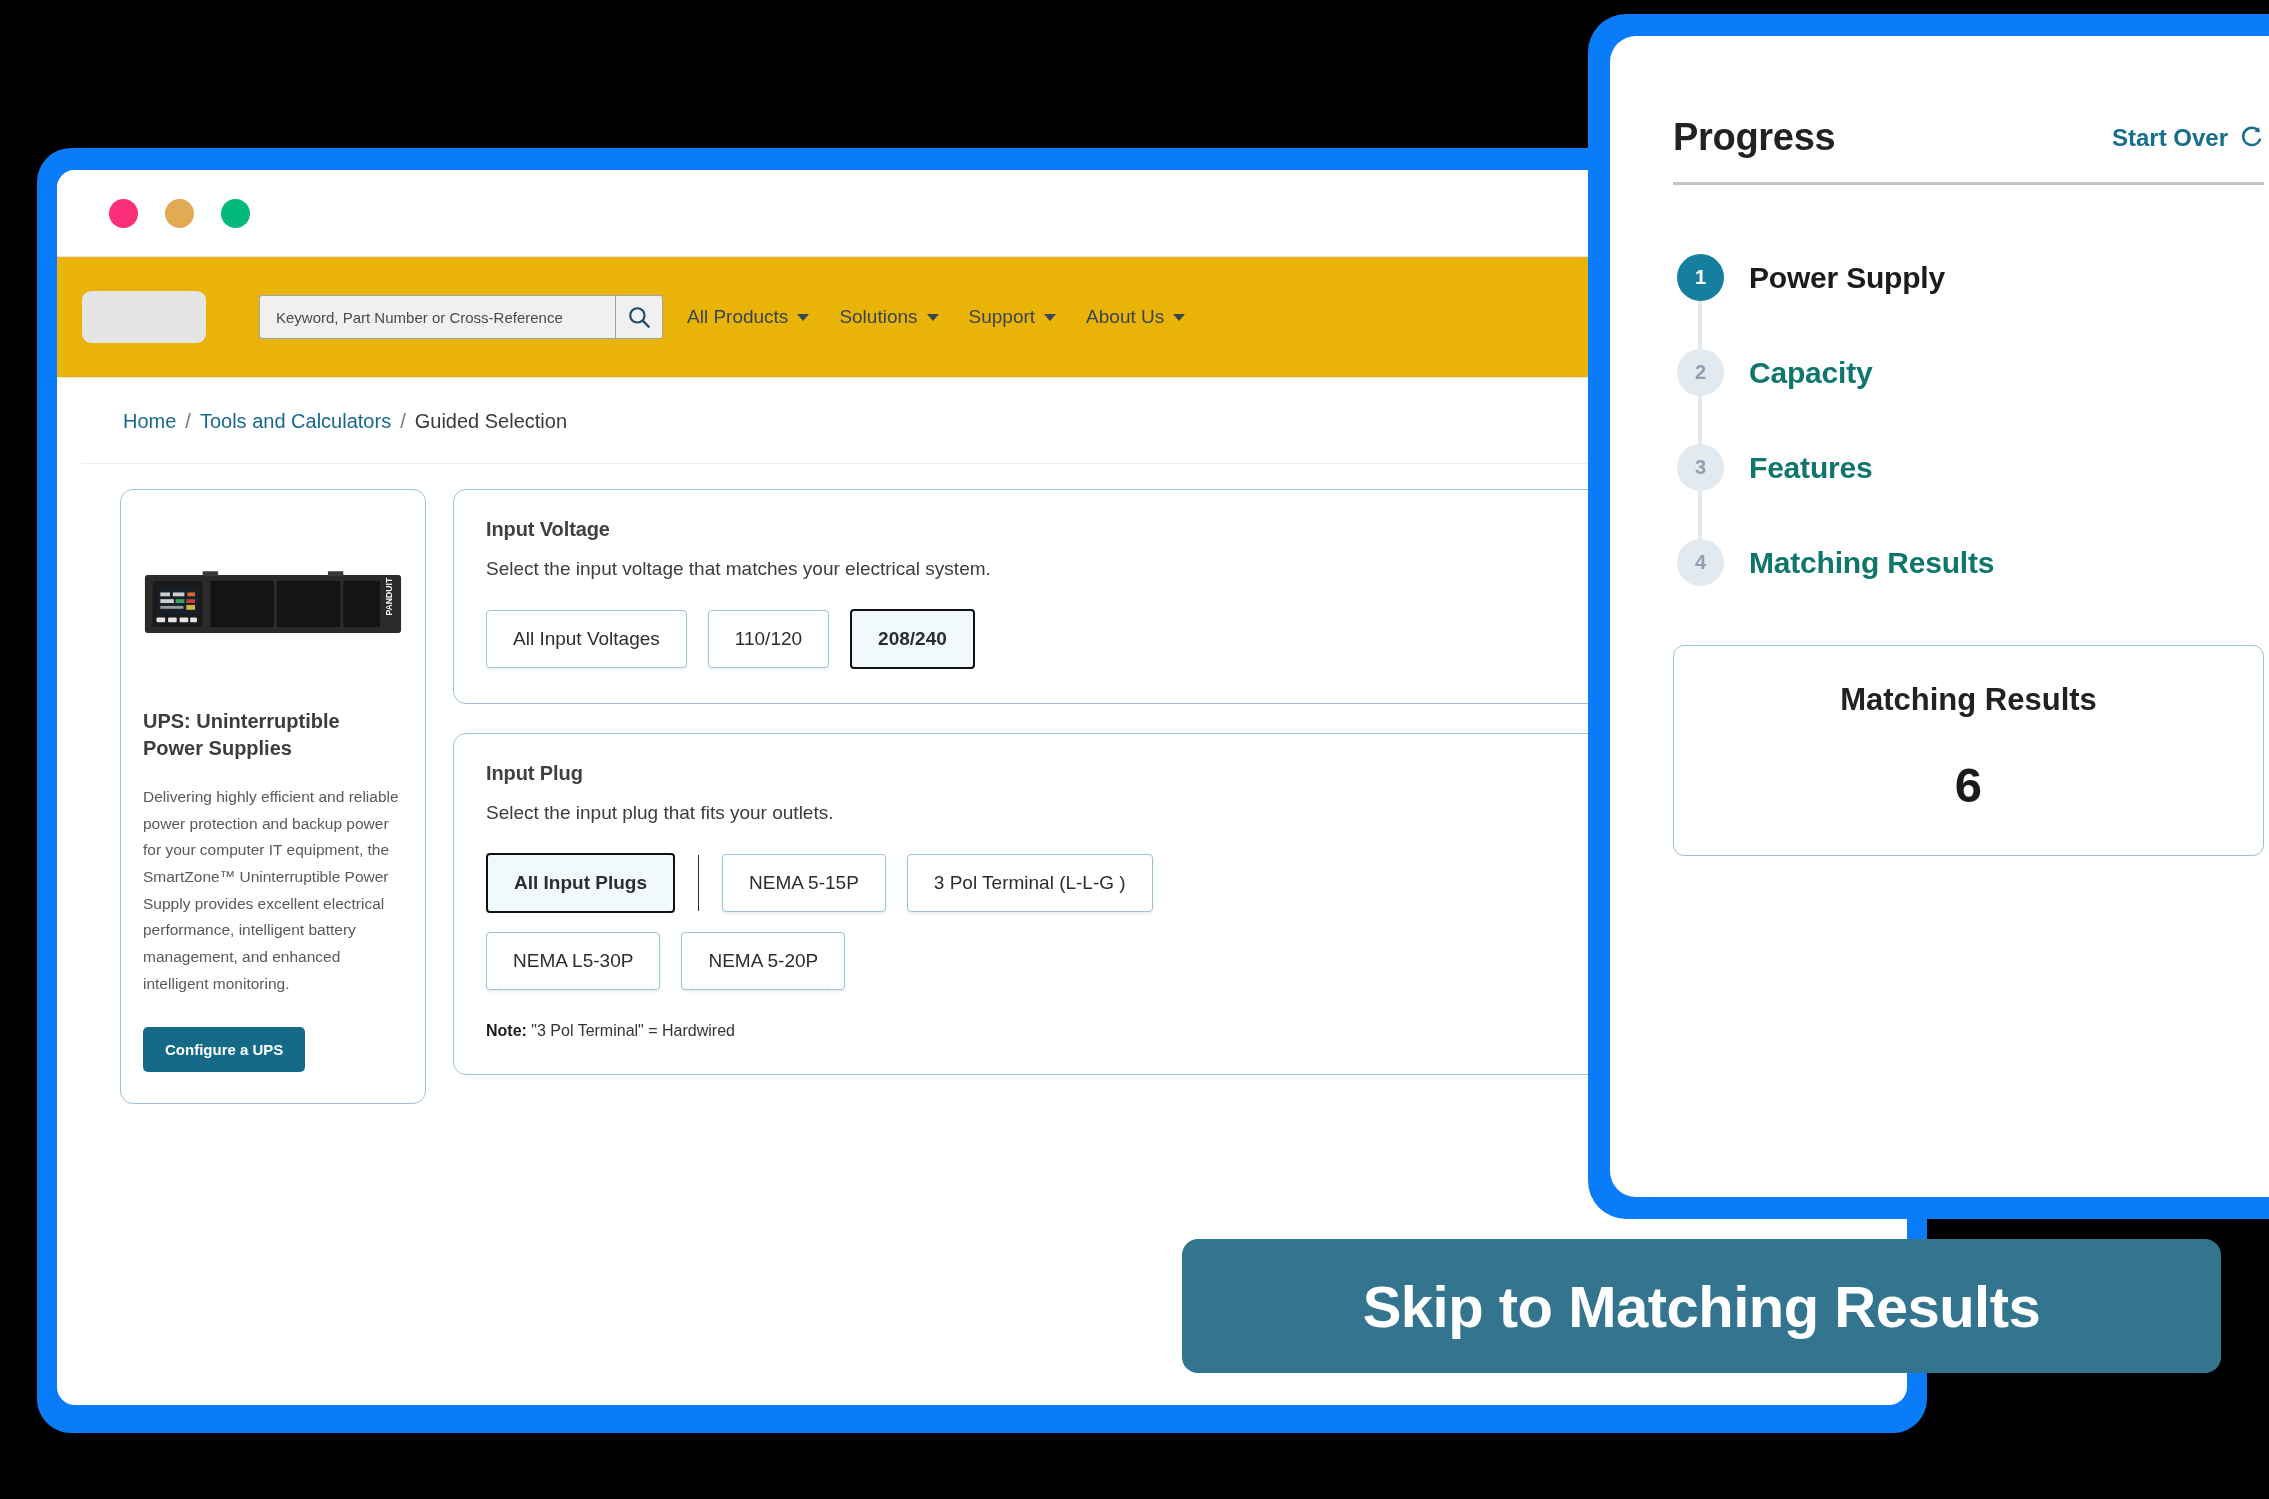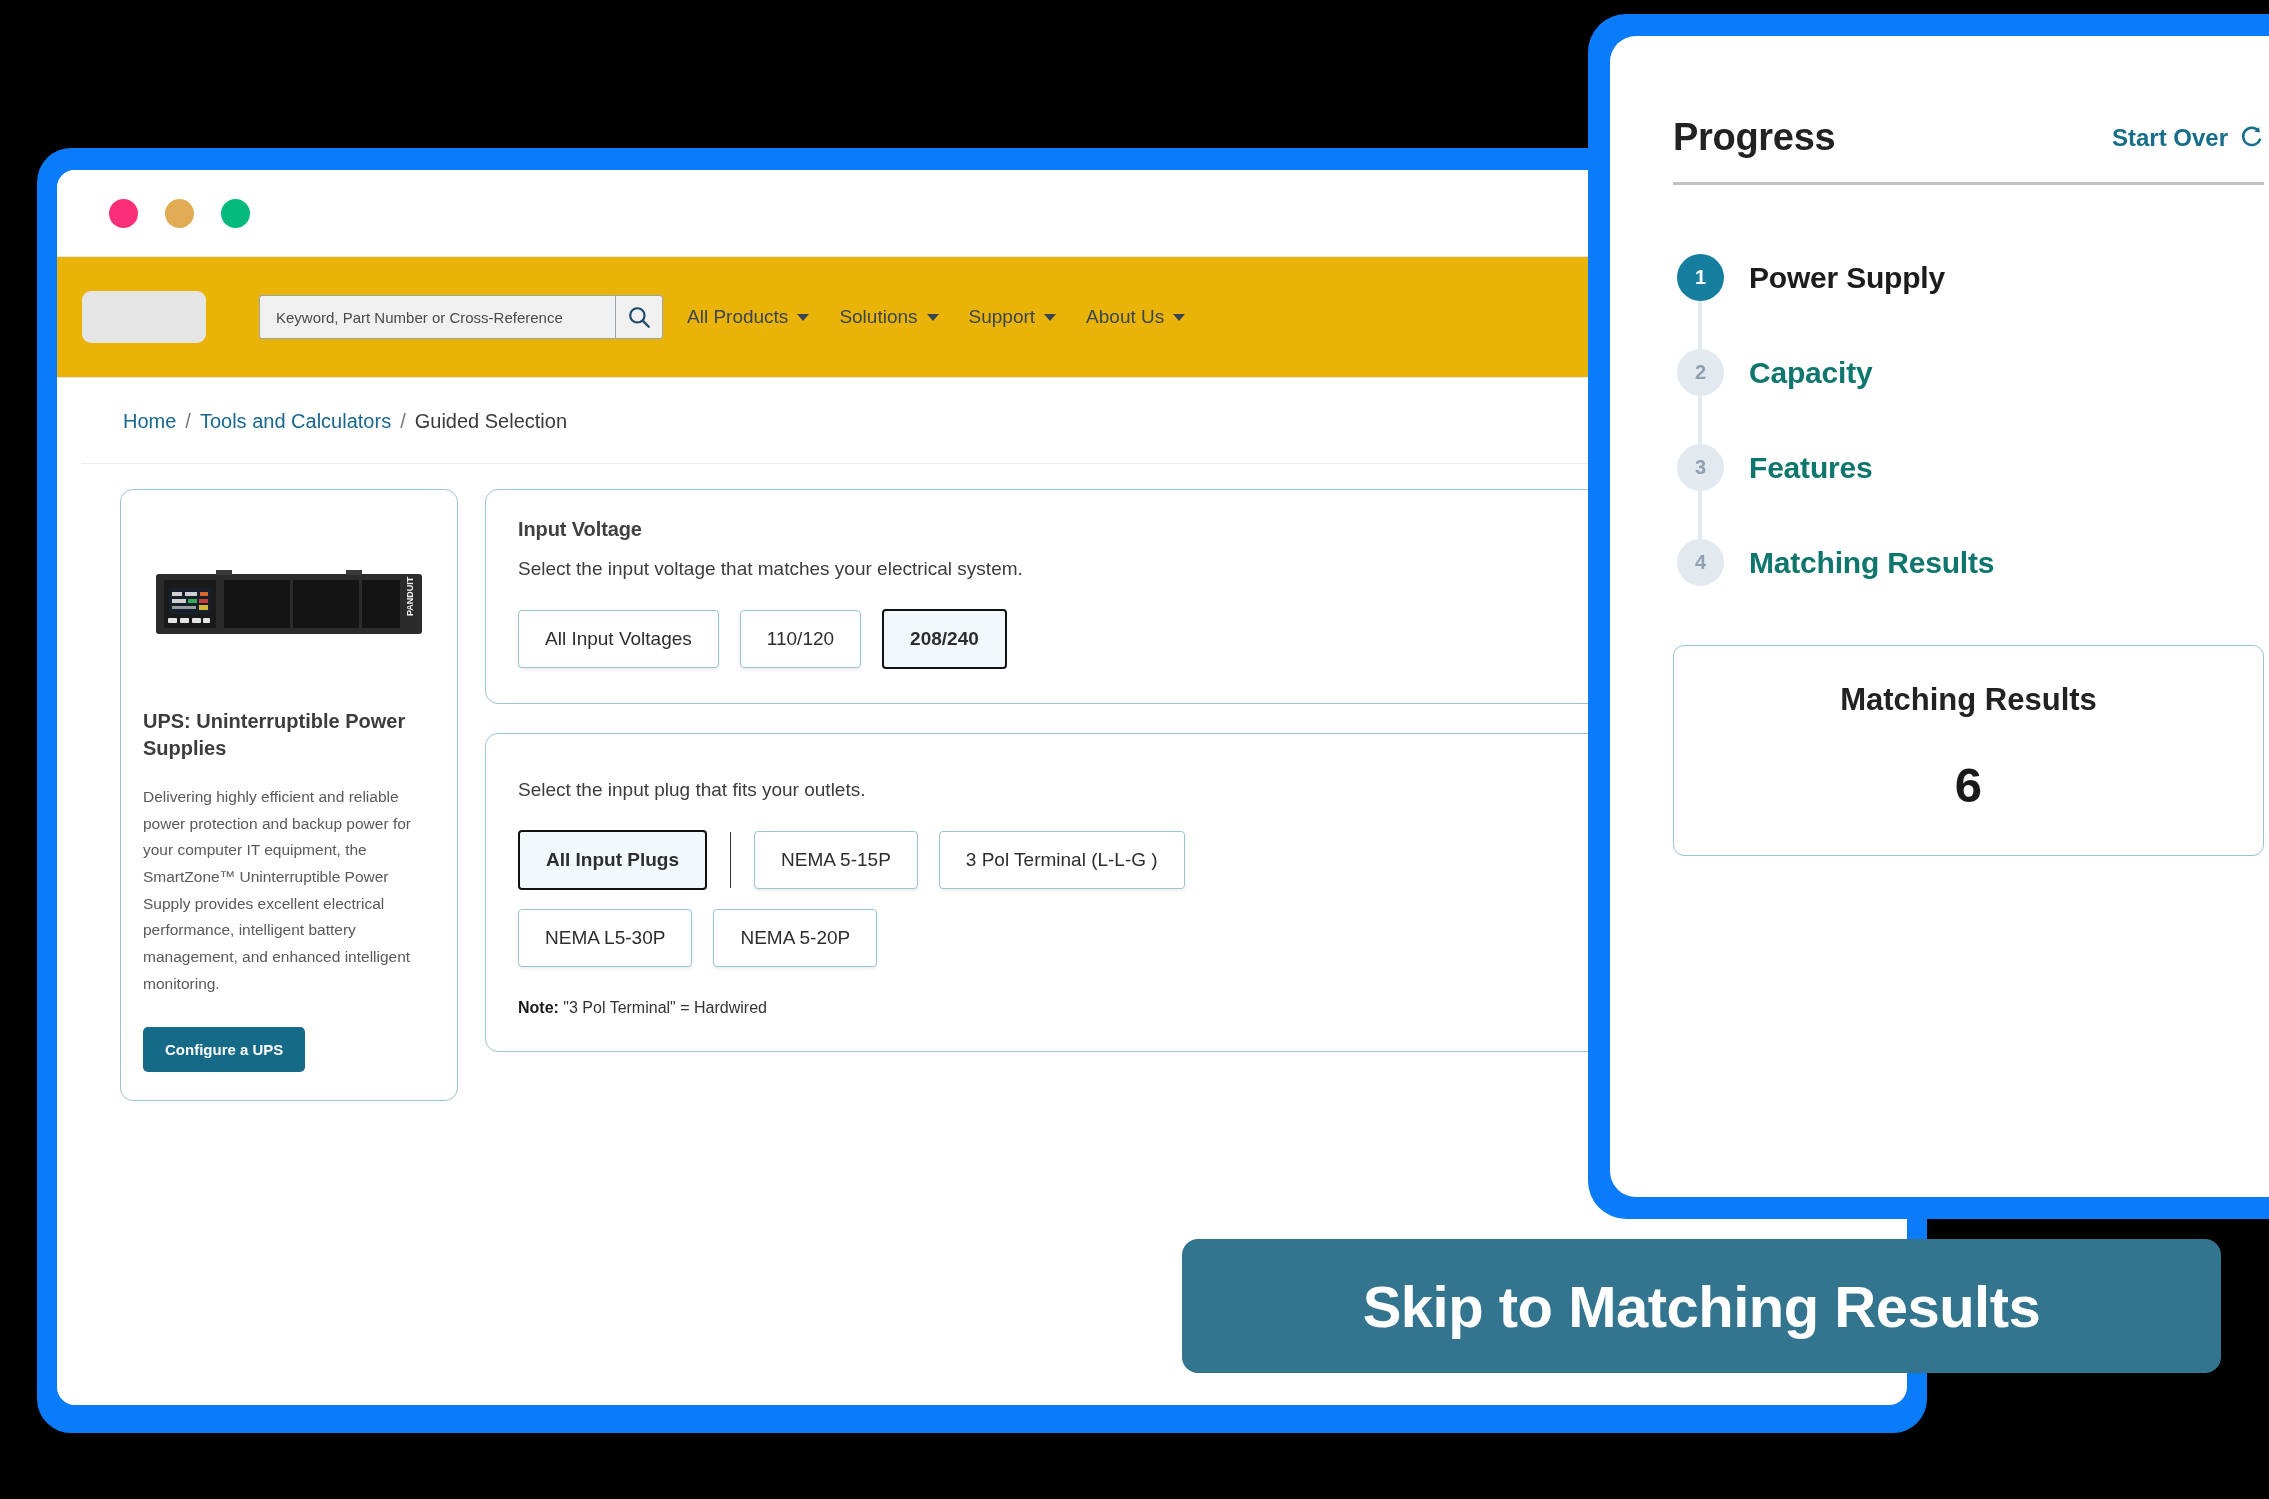--- a/index.html
+++ b/index.html
@@ -140,21 +140,21 @@
   
   .main {
     display: flex;
     padding: 25px 0 0 63px;
     gap: 27px;
     background: #ffffff;
   }
 
   
   .product-card {
-    width: 338px;
+    width: 306px;
     min-height: 545px;
     border: 1px solid #9bc4d1;
     border-radius: 13px;
     background: #ffffff;
     padding: 24px 22px 28px 22px;
     flex: 0 0 auto;
   }
   .ups-image {
     width: 100%;
     height: 180px;
@@ -466,20 +466,21 @@
             <div class="q-title">Input Voltage</div>
             <div class="q-sub">Select the input voltage that matches your electrical system.</div>
             <div class="opt-row">
               <button class="opt">All Input Voltages</button>
               <button class="opt">110/120</button>
               <button class="opt selected">208/240</button>
             </div>
           </div>
 
           <div class="q-card">
+            <div class="q-title">Input Plug</div>
             <div class="q-sub">Select the input plug that fits your outlets.</div>
             <div class="opt-row">
               <button class="opt selected">All Input Plugs</button>
               <span class="divider-v"></span>
               <button class="opt">NEMA 5-15P</button>
               <button class="opt">3 Pol Terminal (L-L-G )</button>
             </div>
             <div class="opt-row second">
               <button class="opt">NEMA L5-30P</button>
               <button class="opt">NEMA 5-20P</button>

